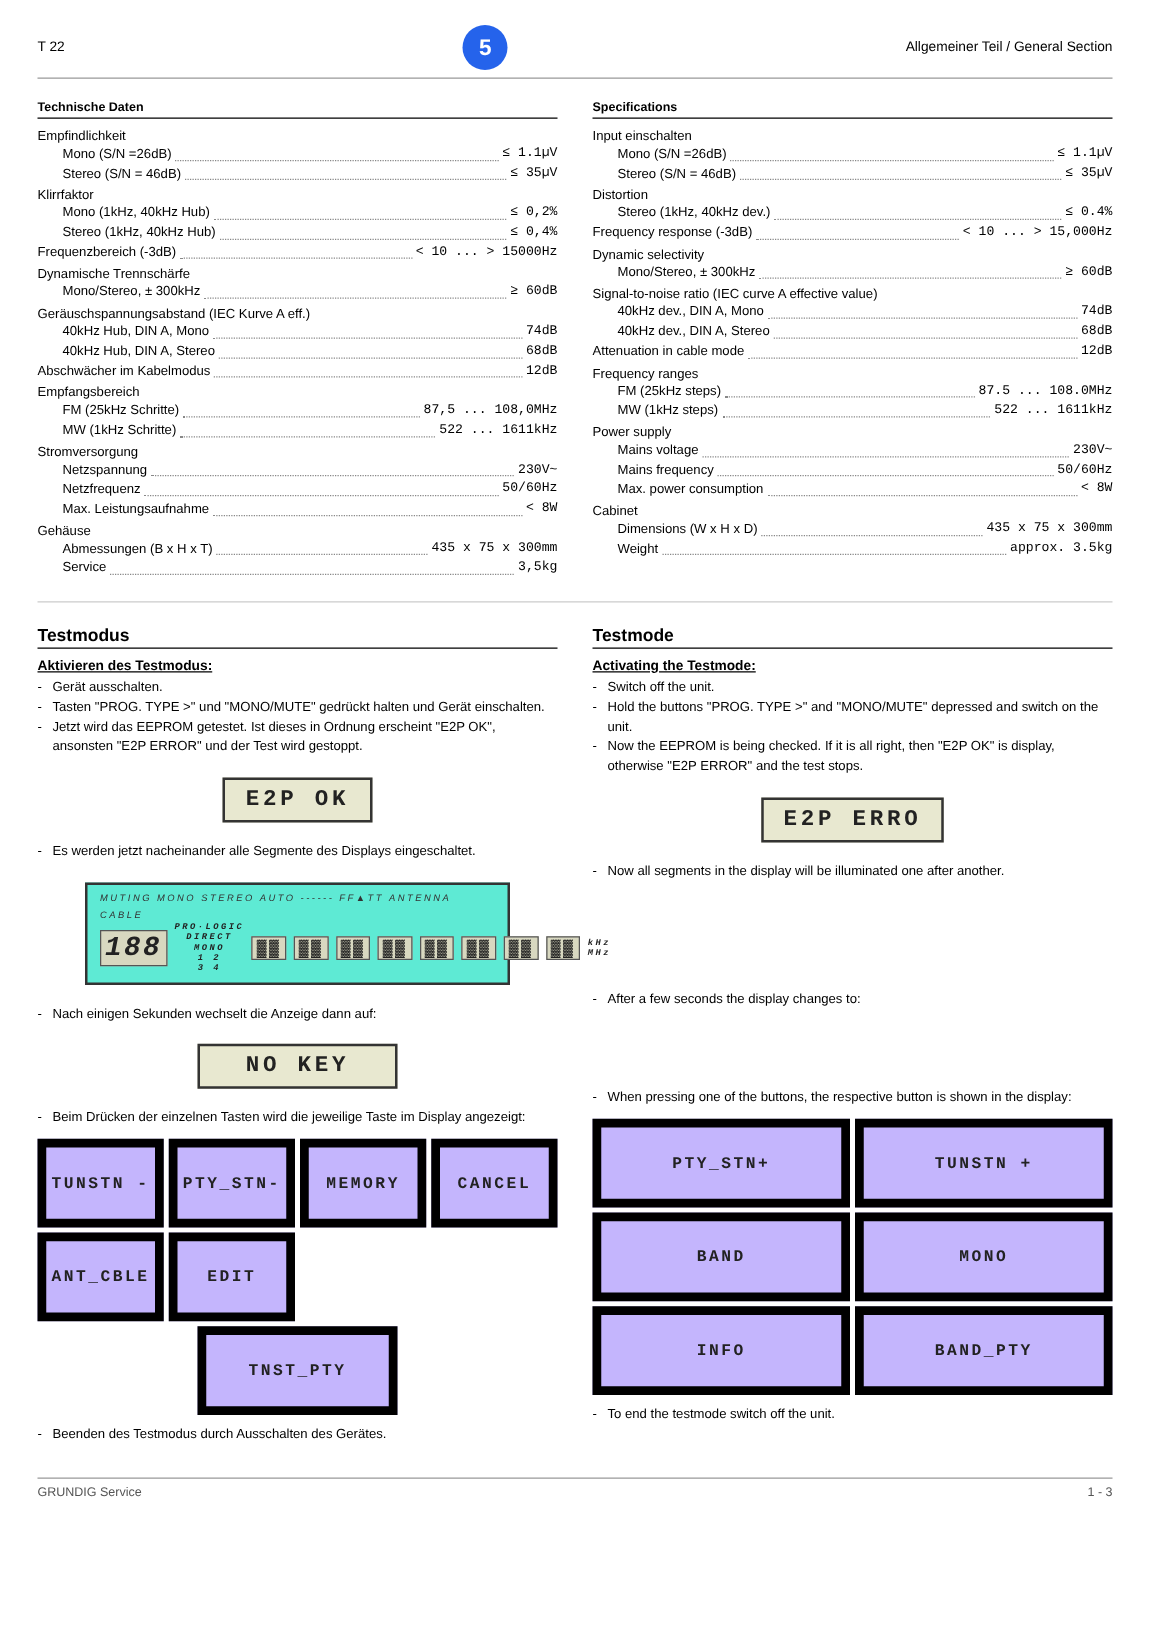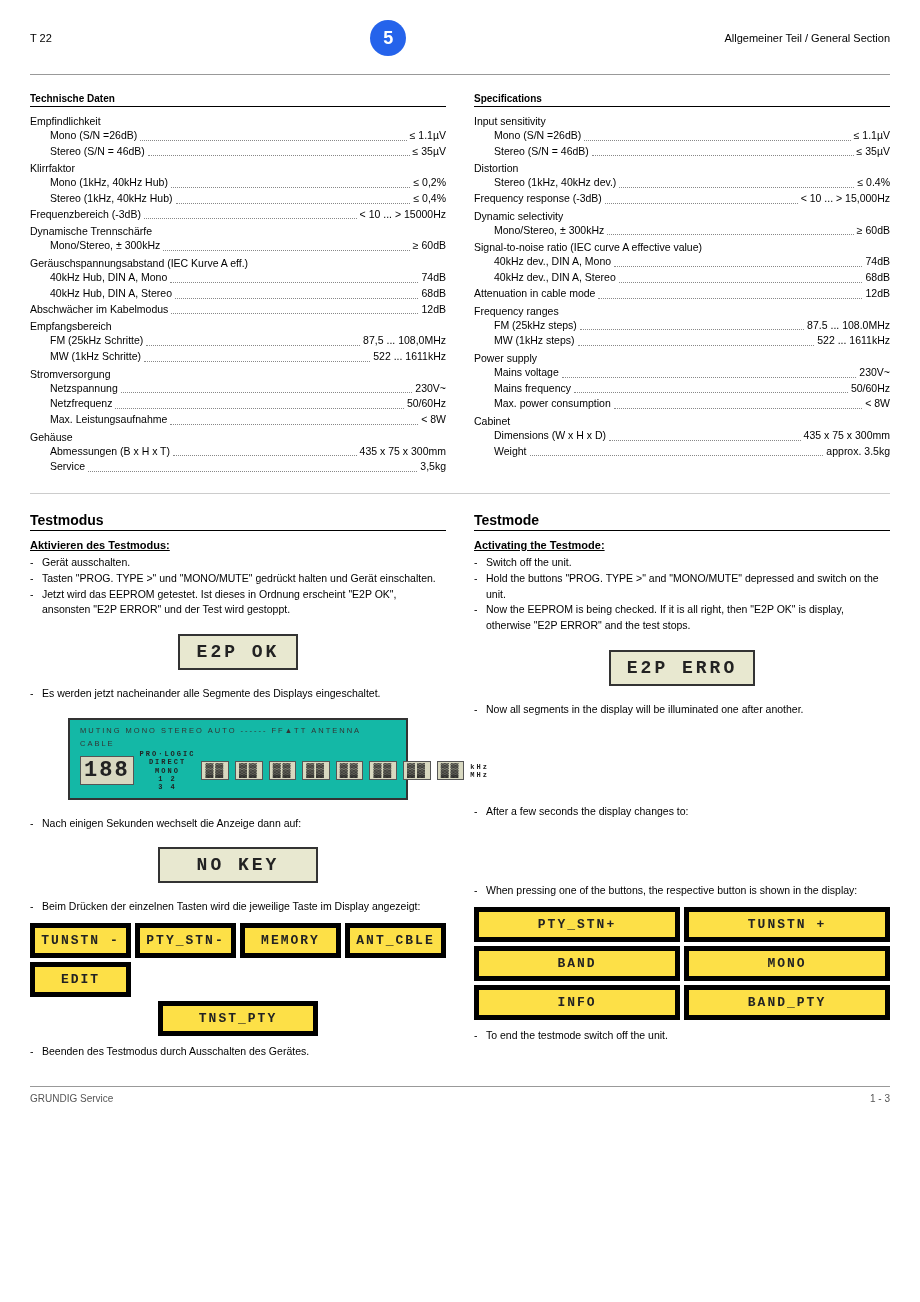--- a/index.html
+++ b/index.html
@@ -12,21 +12,21 @@
       min-height: 1302px;
       padding: 20px 30px;
     }
 
     
     .page-header {
       display: flex;
       justify-content: space-between;
       align-items: center;
       margin-bottom: 18px;
-      padding-bottom: 18px;
+      padding-bottom: 6px;
       border-bottom: 1px solid #999;
     }
     .page-header-center {
       display: flex;
       justify-content: center;
     }
     .logo-circle {
       width: 36px;
       height: 36px;
       border-radius: 50%;
@@ -109,26 +109,27 @@
     }
 
     .display-center {
       text-align: center;
       margin: 8px 0;
     }
 
     
     .full-display {
       border: 2px solid #333;
-      background: #14b8a6;
+      background: #5eead4;
       padding: 6px 10px;
       margin: 8px auto;
       display: inline-block;
       width: 100%;
       max-width: 340px;
+      font-style: italic;
     }
     .full-display-top {
       font-size: 7.5px;
       letter-spacing: 2px;
       color: #333;
       display: flex;
       gap: 4px;
       flex-wrap: wrap;
       margin-bottom: 2px;
     }
@@ -144,23 +145,23 @@
     }
     .seg-block {
       display: inline-block;
       border: 1.5px solid #555;
       padding: 1px 3px;
       font-size: 13px;
       background: #d8d8c0;
     }
 
     .lcd-button {
-      border: 5px solid #000000;
-      background: #fde047;
-      padding: 5px 4px;
+      border: 7px solid #000000;
+      background: #c4b5fd;
+      padding: 21px 4px;
       font-family: 'Courier New', monospace;
       font-size: 13px;
       font-weight: bold;
       letter-spacing: 2px;
       color: #222;
       text-align: center;
       min-height: 34px;
       display: flex;
       align-items: center;
       justify-content: center;
@@ -194,20 +195,21 @@
     .spec-row .sr-dots {
       flex: 1;
       border-bottom: 1px dotted #888;
       margin: 0 3px 2px 3px;
       min-width: 10px;
     }
     .spec-row .sr-val {
       flex: 0 0 auto;
       white-space: nowrap;
       text-align: right;
+      font-family: Liberation Mono, monospace;
     }
     .sr-indent .sr-label { padding-left: 20px; }
     .group-header { font-weight: normal; margin-top: 4px; margin-bottom: 1px; font-size: 10.5px; }
 
     .cols2 { display: grid; grid-template-columns: 1fr 1fr; gap: 0 28px; }
   </style>
 </head>
 <body>
 
 <div class="page-header">
@@ -311,21 +313,21 @@
           <span class="sr-label">Service</span>
           <span class="sr-dots"></span>
           <span class="sr-val">3,5kg</span>
         </div>
       </div>
   </div>
 
   <div class="col-right">
     <div class="section-title">Specifications</div>
     <div id="specs-en-content">
-        <div class="group-header">Input sensitivity</div>
+        <div class="group-header">Input einschalten</div>
         <div class="spec-row sr-indent">
           <span class="sr-label">Mono (S/N =26dB)</span>
           <span class="sr-dots"></span>
           <span class="sr-val">≤ 1.1µV</span>
         </div>
         <div class="spec-row sr-indent">
           <span class="sr-label">Stereo (S/N = 46dB)</span>
           <span class="sr-dots"></span>
           <span class="sr-val">≤ 35µV</span>
         </div>
@@ -467,20 +469,21 @@
     </div>
     <ul class="testmode-list">
       <li>Beim Drücken der einzelnen Tasten wird die jeweilige Taste im Display angezeigt:</li>
     </ul>
 
     <div id="buttons-left-grid">
         <div style="display: grid; grid-template-columns: repeat(4, 1fr); gap: 4px; margin: 4px 0px;">
           <div class="lcd-button">TUNSTN -</div>
           <div class="lcd-button">PTY_STN-</div>
           <div class="lcd-button">MEMORY</div>
+          <div class="lcd-button">CANCEL</div>
           <div class="lcd-button">ANT_CBLE</div>
           <div class="lcd-button">EDIT</div>
         </div>
         <div style="display: flex; justify-content: center;">
           <div class="lcd-button" style="min-width: 160px;">TNST_PTY</div>
         </div>
       </div>
     <ul class="testmode-list" style="margin-top:8px;">
       <li>Beenden des Testmodus durch Ausschalten des Gerätes.</li>
     </ul>

